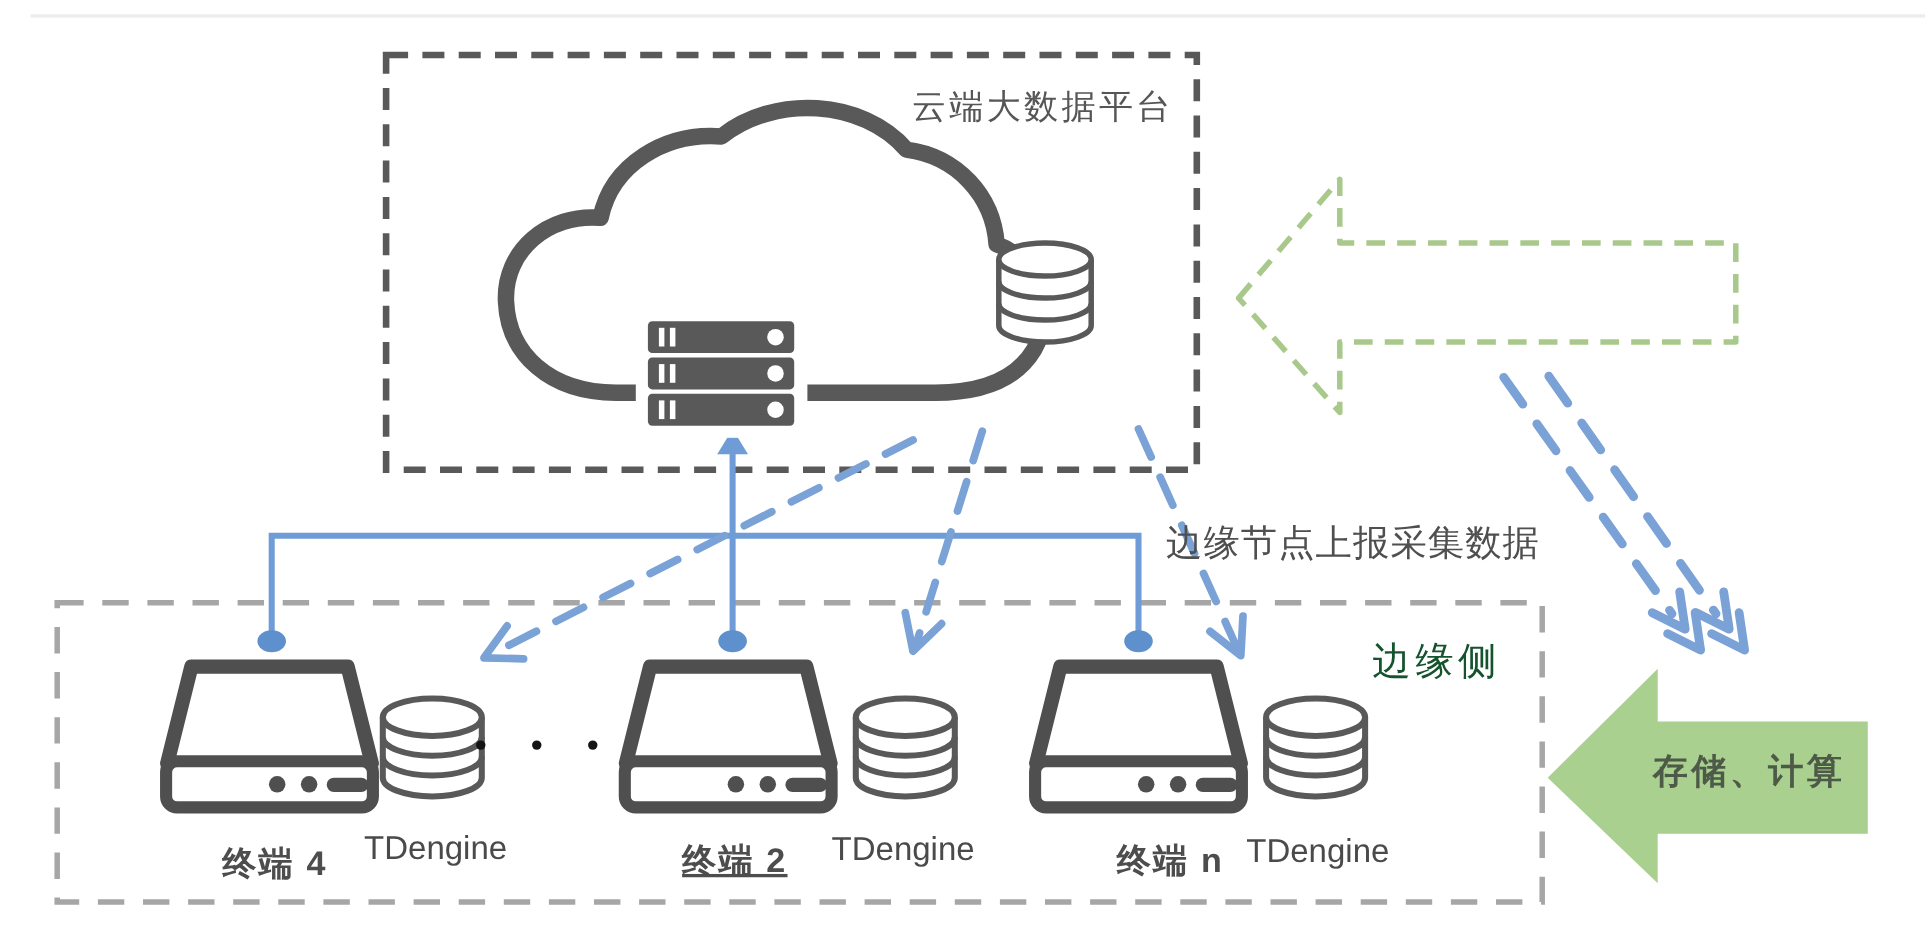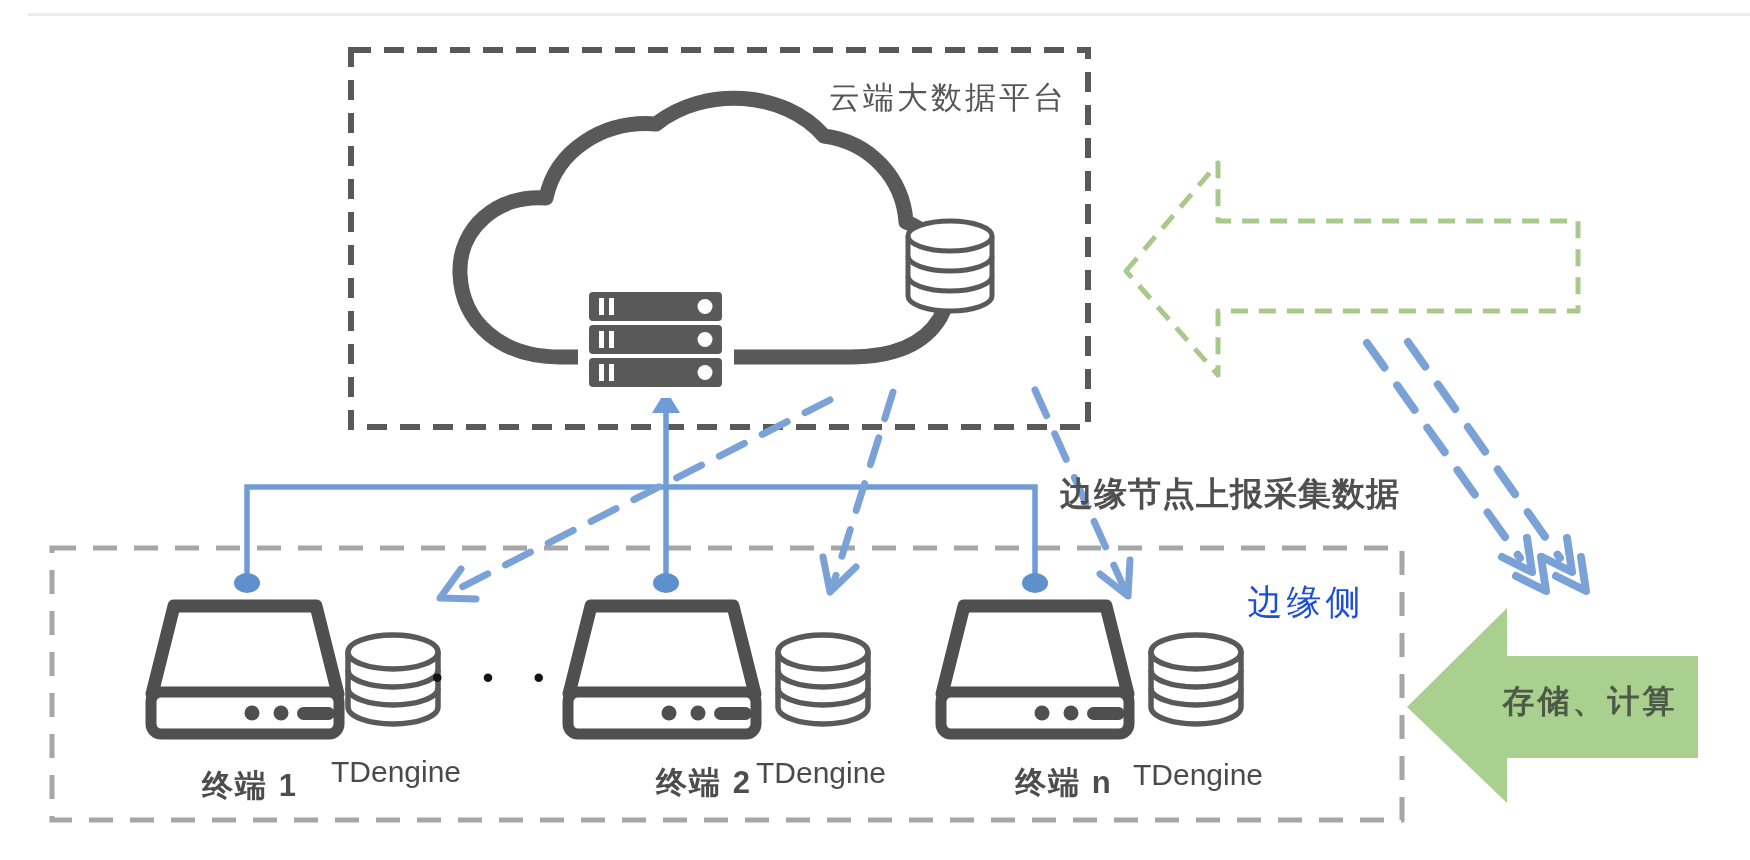--- a/index.html
+++ b/index.html
@@ -17,21 +17,21 @@
     font-family:"Liberation Sans","DejaVu Sans",sans-serif;
   }
   .stage svg{position:absolute;left:0;top:0;}
   .lbl{
     position:absolute;transform:translate(-50%,-50%);
     color:var(--c-text);white-space:nowrap;line-height:1;
   }
   .lbl-cloud-title{font-size:31px;letter-spacing:3px;color:#565656;}
   .lbl-green-dash{font-size:30px;letter-spacing:2px;color:#555;}
   .lbl-bus{font-size:33px;letter-spacing:1px;color:#4f4f4f;}
-  .lbl-edge{font-size:35px;letter-spacing:4px;color:#1d4ed8;}
+  .lbl-edge{font-size:35px;letter-spacing:4px;color:#14532d;}
   .lbl-terminal{font-size:31px;font-weight:600;color:#4d4d4d;letter-spacing:2px;}
   .lbl-tdengine{font-size:30px;font-weight:400;color:#4a4a4a;}
   .lbl-green-solid{font-size:32px;font-weight:600;letter-spacing:3px;color:#4e5a48;}
   .lbl-dots{font-size:30px;font-weight:700;letter-spacing:16px;color:#141414;}
 </style>
 </head>
 <body>
 
 <div class="stage">
   <svg width="1750" height="860" viewBox="0 0 1750 860">
@@ -150,29 +150,29 @@
         <ellipse cx="393" cy="652" rx="45" ry="17" fill="#ffffff"></ellipse>
         <path d="M348 670 A45 17 0 0 0 438 670"></path>
         <path d="M348 688 A45 17 0 0 0 438 688"></path>
       </g>
     </g>
   </svg>
 
   <div class="lbl lbl-cloud-title" style="left:948px;top:97px;">云端大数据平台</div>
 
 
-  <div class="lbl lbl-bus" style="left:1230px;top:493px;font-weight:bold;">边缘节点上报采集数据</div>
+  <div class="lbl lbl-bus" style="left:1230px;top:493px;">边缘节点上报采集数据</div>
 
   <div class="lbl lbl-edge" style="left:1306px;top:601px;">边缘侧</div>
 
   <div class="lbl lbl-dots" style="left:496px;top:678px;">•  •  •</div>
 
-  <div class="lbl lbl-terminal" style="left:250px;top:785px;">终端 1</div>
+  <div class="lbl lbl-terminal" style="left:250px;top:785px;">终端 4</div>
   <div class="lbl lbl-tdengine" style="left:396px;top:772px;">TDengine</div>
 
-  <div class="lbl lbl-terminal" style="left:704px;top:782px;">终端 2</div>
+  <div class="lbl lbl-terminal" style="left:668px;top:782px;text-decoration:underline;">终端 2</div>
   <div class="lbl lbl-tdengine" style="left:821px;top:773px;">TDengine</div>
 
   <div class="lbl lbl-terminal" style="left:1064px;top:782px;">终端 n</div>
   <div class="lbl lbl-tdengine" style="left:1198px;top:775px;">TDengine</div>
 
   <div class="lbl lbl-green-solid" style="left:1590px;top:701px;">存储、计算</div>
 </div>
 
 </body></html>

